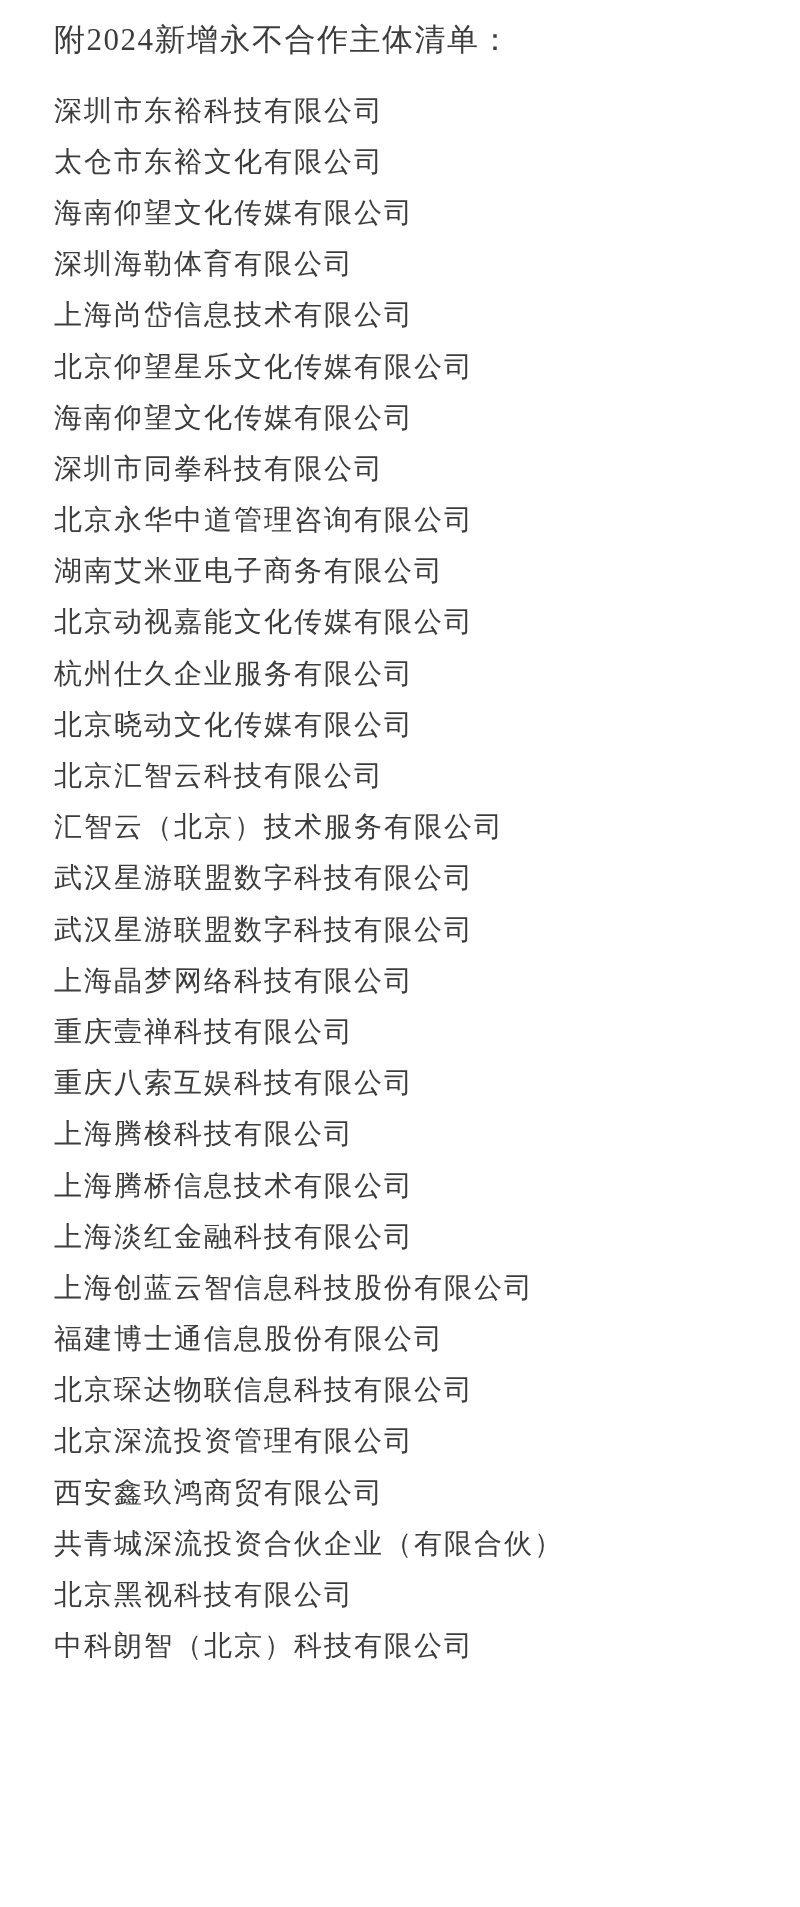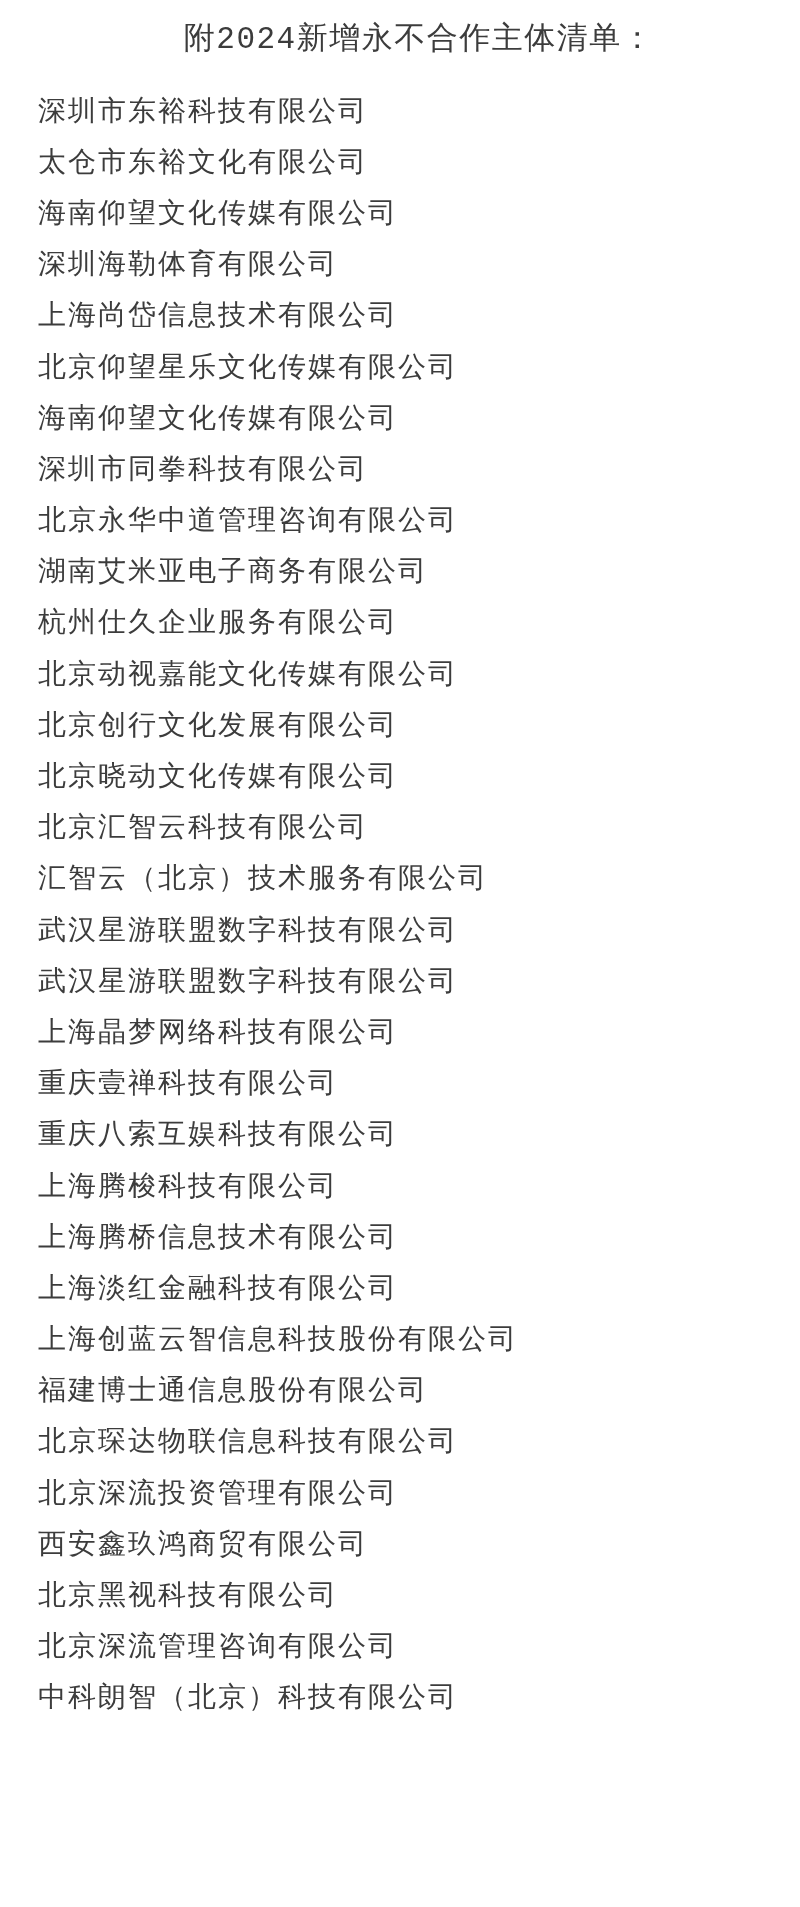--- a/index.html
+++ b/index.html
@@ -9,25 +9,24 @@
   body {
     width: 800px;
     height: 1907px;
     background: #ffffff;
     overflow: hidden;
   }
   .doc {
     position: relative;
     width: 800px;
     height: 1907px;
-    padding-left: 38px;
+    padding-left: 54px;
     box-sizing: border-box;
-    font-family: Liberation Mono, monospace;
+    font-family: Liberation Serif, serif;
     color: #3c3c3c;
-    text-align: center;
     -webkit-font-smoothing: antialiased;
   }
   .title {
     padding-top: 24px;
     font-size: 31px;
     line-height: 32px;
     letter-spacing: 1.5px;
     font-weight: 400;
     white-space: nowrap;
   }
@@ -53,36 +52,35 @@
       <div class="company">深圳市东裕科技有限公司</div>
       <div class="company">太仓市东裕文化有限公司</div>
       <div class="company">海南仰望文化传媒有限公司</div>
       <div class="company">深圳海勒体育有限公司</div>
       <div class="company">上海尚岱信息技术有限公司</div>
       <div class="company">北京仰望星乐文化传媒有限公司</div>
       <div class="company">海南仰望文化传媒有限公司</div>
       <div class="company">深圳市同拳科技有限公司</div>
       <div class="company">北京永华中道管理咨询有限公司</div>
       <div class="company">湖南艾米亚电子商务有限公司</div>
+      <div class="company">北京动视嘉能文化传媒有限公司</div>
       <div class="company">杭州仕久企业服务有限公司</div>
-      <div class="company">北京动视嘉能文化传媒有限公司</div>
-      <div class="company">北京创行文化发展有限公司</div>
       <div class="company">北京晓动文化传媒有限公司</div>
       <div class="company">北京汇智云科技有限公司</div>
       <div class="company">汇智云（北京）技术服务有限公司</div>
       <div class="company">武汉星游联盟数字科技有限公司</div>
       <div class="company">武汉星游联盟数字科技有限公司</div>
       <div class="company">上海晶梦网络科技有限公司</div>
       <div class="company">重庆壹禅科技有限公司</div>
       <div class="company">重庆八索互娱科技有限公司</div>
       <div class="company">上海腾梭科技有限公司</div>
       <div class="company">上海腾桥信息技术有限公司</div>
       <div class="company">上海淡红金融科技有限公司</div>
       <div class="company">上海创蓝云智信息科技股份有限公司</div>
       <div class="company">福建博士通信息股份有限公司</div>
       <div class="company">北京琛达物联信息科技有限公司</div>
       <div class="company">北京深流投资管理有限公司</div>
       <div class="company">西安鑫玖鸿商贸有限公司</div>
+      <div class="company">共青城深流投资合伙企业（有限合伙）</div>
       <div class="company">北京黑视科技有限公司</div>
-      <div class="company">北京深流管理咨询有限公司</div>
       <div class="company">中科朗智（北京）科技有限公司</div>
     </div>
 </div>
 
 </body></html>

